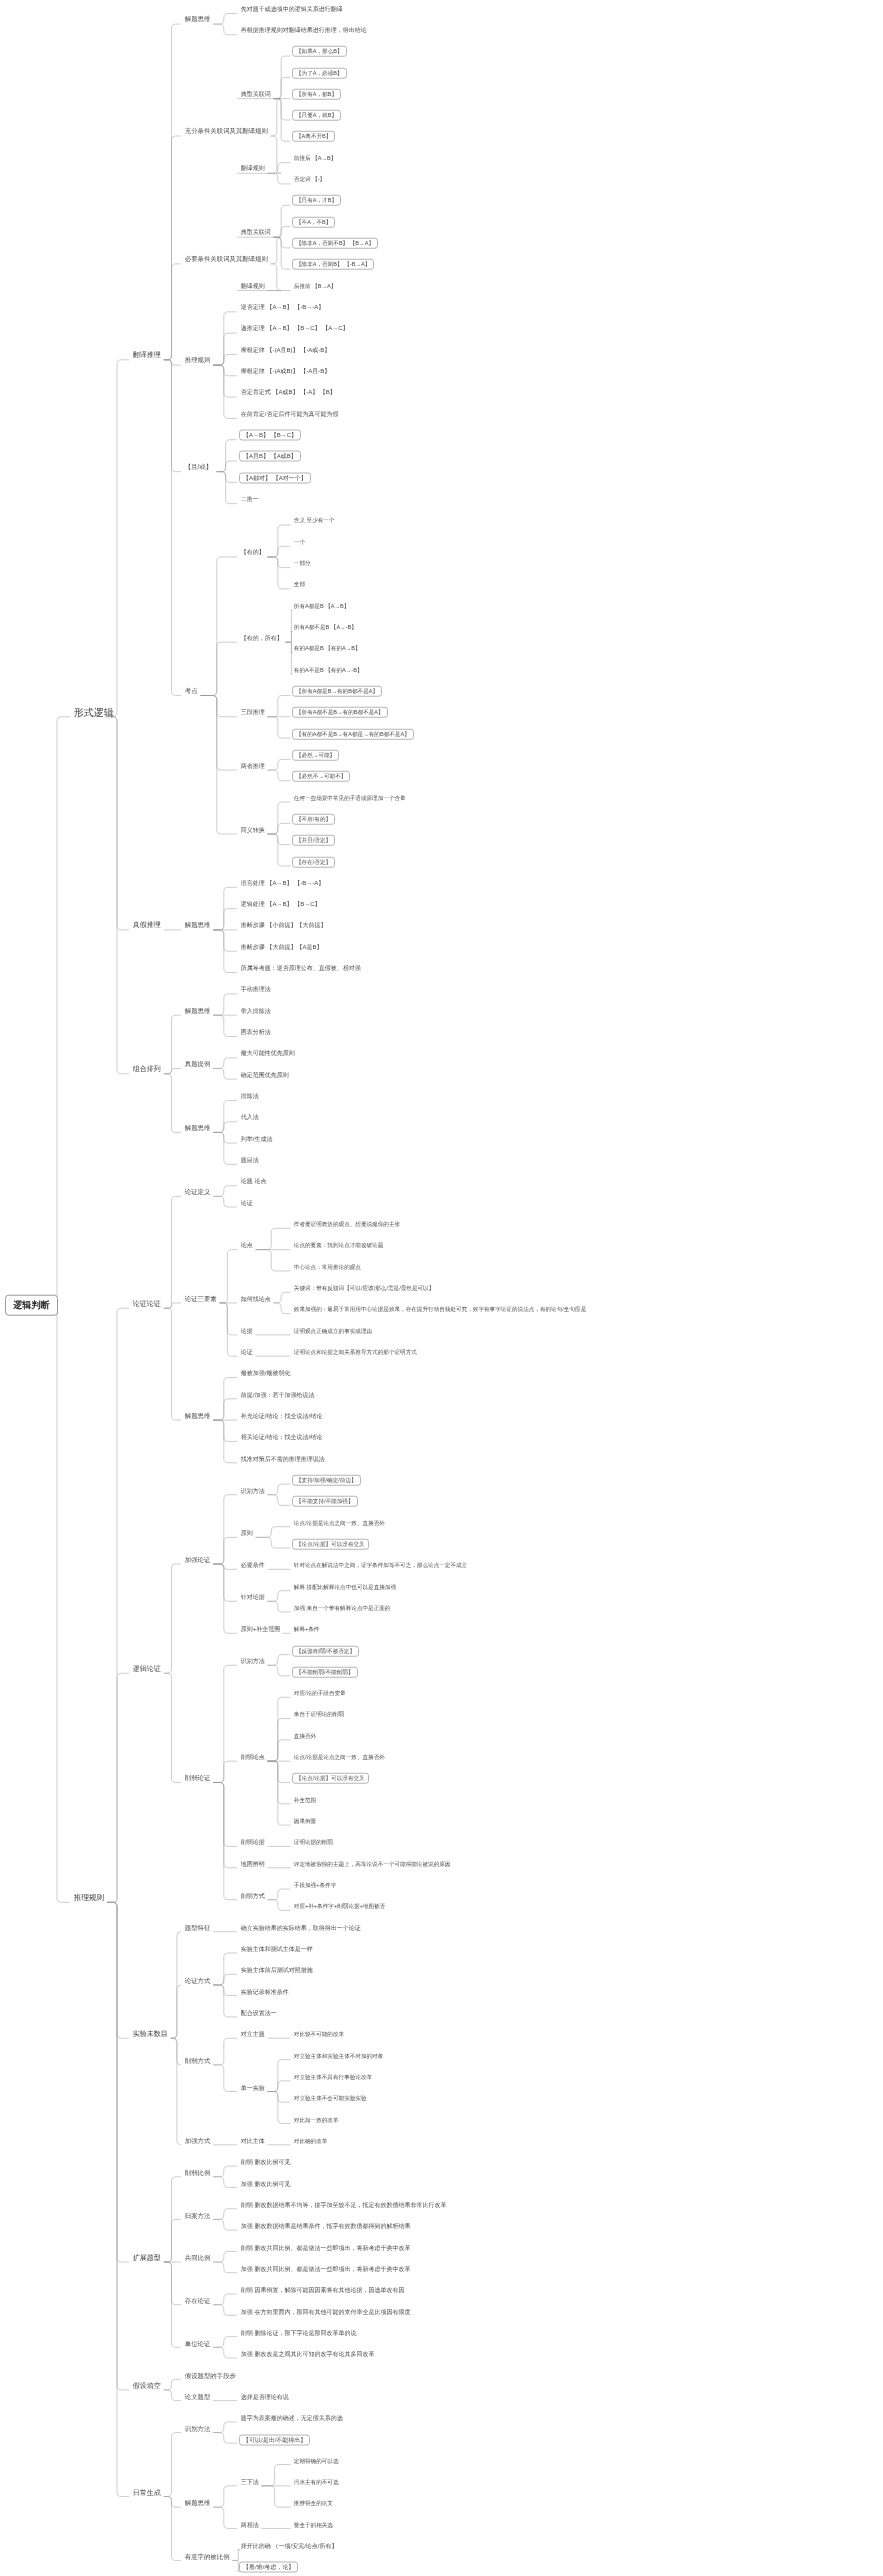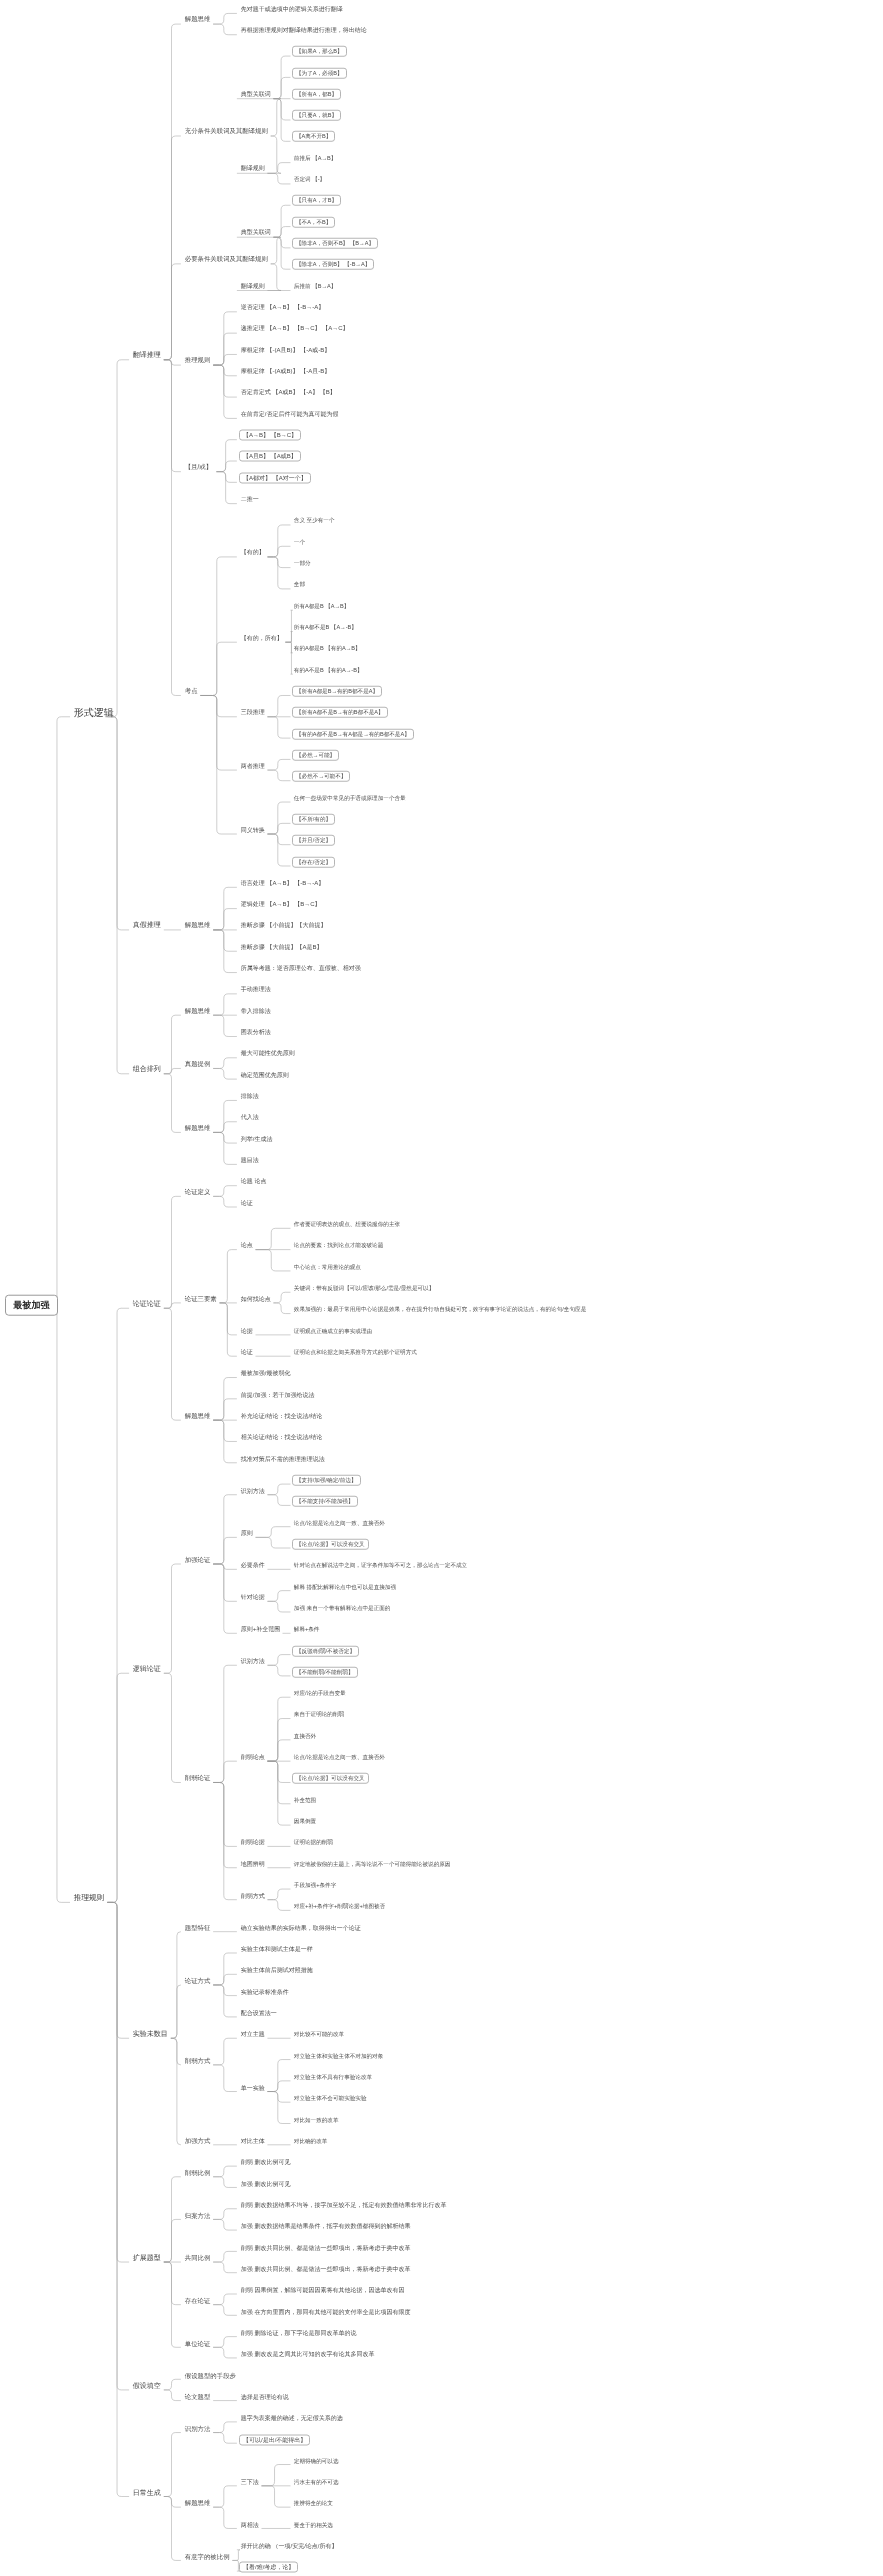--- a/index.html
+++ b/index.html
@@ -205,21 +205,21 @@
       <path d="M429.4,4081 L443.82,4081 Q450.82,4081 450.82,4074 L450.82,4053 Q450.82,4046 457.82,4046 L477,4046" fill="none" stroke="#9a9a9a" stroke-width="0.8"></path>
       <path d="M429.4,4081 L477,4081" fill="none" stroke="#9a9a9a" stroke-width="0.8"></path>
       <path d="M429.4,4081 L443.82,4081 Q450.82,4081 450.82,4088 L450.82,4109 Q450.82,4116 457.82,4116 L477,4116" fill="none" stroke="#9a9a9a" stroke-width="0.8"></path>
       <path d="M350,4116 L360.55,4116 Q367.55,4116 367.55,4123 L367.55,4144 Q367.55,4151 374.55,4151 L389,4151" fill="none" stroke="#9a9a9a" stroke-width="0.8"></path>
       <path d="M429.4,4151 L477,4151" fill="none" stroke="#9a9a9a" stroke-width="0.8"></path>
       <path d="M269,4098.5 L274.6,4098.5 Q281.6,4098.5 281.6,4105.5 L281.6,4196.5 Q281.6,4203.5 288.6,4203.5 L297,4203.5" fill="none" stroke="#9a9a9a" stroke-width="0.8"></path>
       <path d="M381.5,4203.5 L389,4203.5 Q391.5,4203.5 391.5,4201 L391.5,4188.5 Q391.5,4186 394,4186 L389,4186" fill="none" stroke="#9a9a9a" stroke-width="0.8"></path>
       <path d="M381.5,4203.5 L389,4203.5 Q391.5,4203.5 391.5,4206 L391.5,4218.5 Q391.5,4221 394,4221 L389,4221" fill="none" stroke="#9a9a9a" stroke-width="0.8"></path>
     </svg>
   <div id="nodelayer">
-      <div class="node lvl0" style="left: 4.9px; top: 1305px; font-size: 9.1px;">最被加强</div>
+      <div class="node lvl0" style="left: 4.9px; top: 1305px; font-size: 9.1px;">逻辑判断</div>
       <div class="node lvl1" style="left: 72px; top: 712px; font-size: 10px; border-bottom: 0px;">形式逻辑</div>
       <div class="node lvl2" style="left: 131px; top: 355px; font-size: 7px; border-bottom: 0px;">翻译推理</div>
       <div class="node lvl3" style="left: 183px; top: 19px; font-size: 6.4px; border-bottom: 0px;">解题思维</div>
       <div class="node lvl4" style="left: 239px; top: 8.5px; font-size: 6px; border-bottom: 0px;">先对题干或选项中的逻辑关系进行翻译</div>
       <div class="node lvl4" style="left: 239px; top: 30px; font-size: 6px; border-bottom: 0px;">再根据推理规则对翻译结果进行推理，得出结论</div>
       <div class="node lvl3" style="left: 183px; top: 131px; font-size: 6.4px; border-bottom: 0px;">充分条件关联词及其翻译规则</div>
       <div class="node lvl4" style="left: 239px; top: 94px; font-size: 6px; border-bottom: 0px;">典型关联词</div>
       <div class="node lvl5 boxed" style="left: 292px; top: 51px; font-size: 5.6px;">【如果A，那么B】</div>
       <div class="node lvl5 boxed" style="left: 292px; top: 73px; font-size: 5.6px;">【为了A，必须B】</div>
       <div class="node lvl5 boxed" style="left: 292px; top: 94px; font-size: 5.6px;">【所有A，都B】</div>

